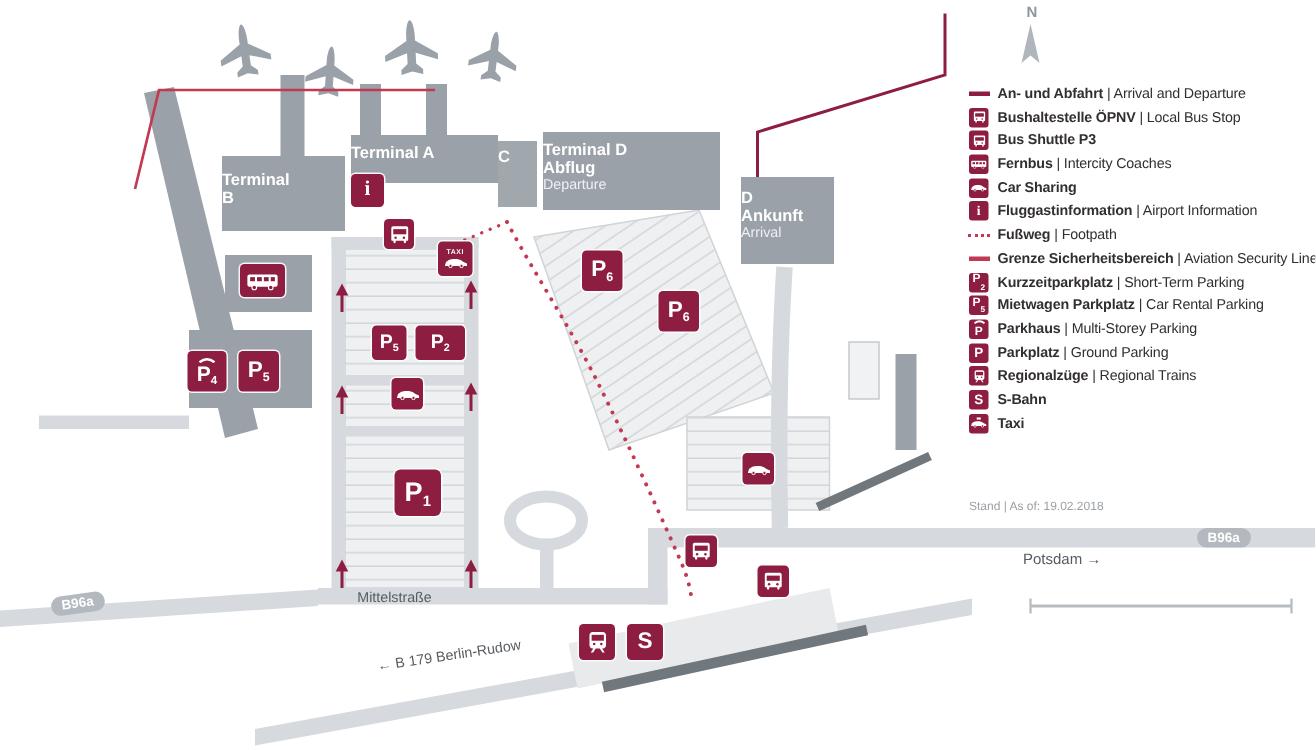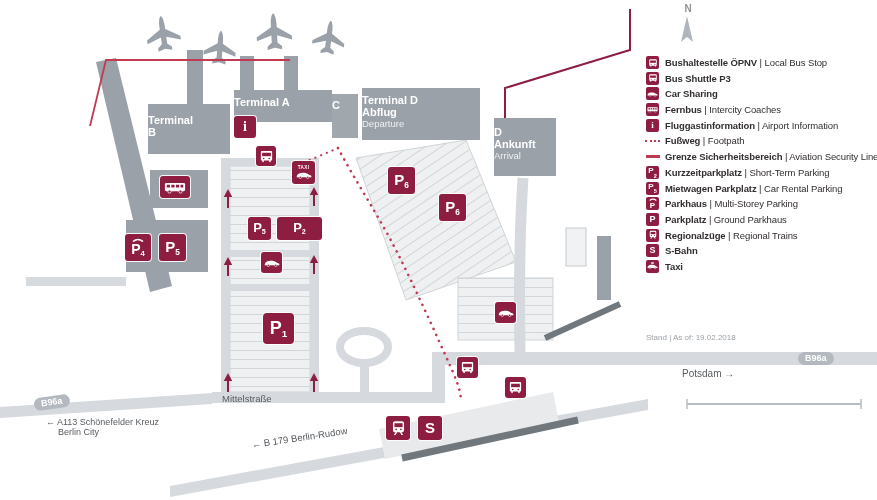--- a/index.html
+++ b/index.html
@@ -217,21 +217,21 @@
         <path d="M1 3.5 Q6 -0.5 11 3.5" stroke="#fff" stroke-width="1.6" fill="none"></path>
       </svg>
     <span class="pl" style="font-size:14px"><span>P</span><sub>4</sub></span>
   </div>
   <div class="badge" style="left:159px;top:234px;width:27px;height:27px">
     <span class="pl" style="font-size:15px"><span>P</span><sub>5</sub></span>
   </div>
   <div class="badge" style="left:248px;top:217px;width:23px;height:23px">
     <span class="pl" style="font-size:13px"><span>P</span><sub>5</sub></span>
   </div>
-  <div class="badge" style="left:277px;top:217px;width:45px;height:23px">
+  <div class="badge" style="left:277px;top:217px;width:33px;height:23px">
     <span class="pl" style="font-size:13px"><span>P</span><sub>2</sub></span>
   </div>
 
   <div class="badge" style="left:261px;top:252px;width:21px;height:21px">
     <svg viewBox="0 0 24 12" width="16" height="8">
         <path d="M1 9 L2 5.5 Q5 2.5 9 2.5 L13 2.5 Q17 3 19.5 5.5 L23 7 V9.5 H1 Z" fill="#fff"></path>
         <circle cx="6.5" cy="9.5" r="1.7" fill="#8e1e41" stroke="#fff" stroke-width="1"></circle>
         <circle cx="17.5" cy="9.5" r="1.7" fill="#8e1e41" stroke="#fff" stroke-width="1"></circle>
       </svg>
   </div>
@@ -283,38 +283,40 @@
   <div class="badge" style="left:418px;top:416px;width:24px;height:24px">
     <span class="pl" style="font-size:15px">S</span>
   </div>
 
   <div class="pill" style="left:34px;top:396px;transform:rotate(-8deg)">
     <span>B96a</span>
   </div>
   <div class="pill" style="left:798px;top:352px">
     <span>B96a</span>
   </div>
-  <div class="rlabel" style="left:222px;top:393px;width:110px;text-align:left">
+  <div class="rlabel" style="left:208px;top:393px;width:110px;text-align:center">
     <span>Mittelstraße</span>
   </div>
   <div class="rlabel" style="left:232px;top:432px;width:135px;text-align:center;transform:rotate(-8.5deg)">
     <span>← B 179 Berlin-Rudow</span>
   </div>
-  <div class="rlabel" style="left:46px;top:417px;font-size:9px">
-    <span style="display:block">← A113 Schönefelder Kreuz</span>
-    <span style="display:block;margin-left:12px">Berlin City</span>
-  </div>
   <div class="rlabel" style="left:682px;top:368px;width:70px;text-align:left;font-size:10px">
     <span>Potsdam →</span>
   </div>
 
   <div class="north-n"><span>N</span></div>
 
   <div class="legend">
 
+    <div class="lrow">
+      <span class="lic">
+          <span class="line-dark"></span>
+        </span>
+      <span class="ltx"><b>An- und Abfahrt</b><span> | </span><span>Arrival and Departure</span></span>
+    </div>
 
 
     <div class="lrow">
       <span class="lic">
           <span class="lb">
         <svg viewBox="0 0 20 20" width="10" height="10">
               <path fill="#fff" d="M4.2 2.5h11.6c1 0 1.7.7 1.7 1.7v10.2c0 .6-.4 1-1 1h-.9v1.1c0 .6-.4 1-1 1s-1-.4-1-1v-1.1H6.4v1.1c0 .6-.4 1-1 1s-1-.4-1-1v-1.1h-.9c-.6 0-1-.4-1-1V4.2c0-1 .7-1.7 1.7-1.7z"></path>
               <rect x="4.2" y="5" width="11.6" height="4.6" fill="#8e1e41"></rect>
               <circle cx="6.3" cy="12.6" r="1.1" fill="#8e1e41"></circle>
               <circle cx="13.7" cy="12.6" r="1.1" fill="#8e1e41"></circle>
@@ -329,33 +331,20 @@
           <span class="lb">
         <svg viewBox="0 0 20 20" width="10" height="10">
               <path fill="#fff" d="M4.2 2.5h11.6c1 0 1.7.7 1.7 1.7v10.2c0 .6-.4 1-1 1h-.9v1.1c0 .6-.4 1-1 1s-1-.4-1-1v-1.1H6.4v1.1c0 .6-.4 1-1 1s-1-.4-1-1v-1.1h-.9c-.6 0-1-.4-1-1V4.2c0-1 .7-1.7 1.7-1.7z"></path>
               <rect x="4.2" y="5" width="11.6" height="4.6" fill="#8e1e41"></rect>
               <circle cx="6.3" cy="12.6" r="1.1" fill="#8e1e41"></circle>
               <circle cx="13.7" cy="12.6" r="1.1" fill="#8e1e41"></circle>
             </svg>
       </span>
         </span>
       <span class="ltx"><b>Bus Shuttle P3</b><span></span><span></span></span>
-    </div>
-
-    <div class="lrow">
-      <span class="lic">
-          <span class="lb">
-        <svg viewBox="0 0 24 12" width="11" height="6">
-              <path d="M1 9 L2 5.5 Q5 2.5 9 2.5 L13 2.5 Q17 3 19.5 5.5 L23 7 V9.5 H1 Z" fill="#fff"></path>
-              <circle cx="6.5" cy="9.5" r="1.7" fill="#8e1e41" stroke="#fff" stroke-width="1"></circle>
-              <circle cx="17.5" cy="9.5" r="1.7" fill="#8e1e41" stroke="#fff" stroke-width="1"></circle>
-            </svg>
-      </span>
-        </span>
-      <span class="ltx"><b>Car Sharing</b><span></span><span></span></span>
     </div>
 
     <div class="lrow">
       <span class="lic">
           <span class="lb">
         <svg viewBox="0 0 24 14" width="11" height="7">
               <rect x="1" y="2" width="22" height="9" rx="1.5" fill="#fff"></rect>
               <rect x="3" y="4" width="3.5" height="3" fill="#8e1e41"></rect>
               <rect x="8" y="4" width="3.5" height="3" fill="#8e1e41"></rect>
               <rect x="13" y="4" width="3.5" height="3" fill="#8e1e41"></rect>
@@ -364,20 +353,33 @@
               <circle cx="18" cy="11.5" r="1.7" fill="#8e1e41" stroke="#fff" stroke-width=".8"></circle>
             </svg>
       </span>
         </span>
       <span class="ltx"><b>Fernbus</b><span> | </span><span>Intercity Coaches</span></span>
     </div>
 
     <div class="lrow">
       <span class="lic">
           <span class="lb">
+        <svg viewBox="0 0 24 12" width="11" height="6">
+              <path d="M1 9 L2 5.5 Q5 2.5 9 2.5 L13 2.5 Q17 3 19.5 5.5 L23 7 V9.5 H1 Z" fill="#fff"></path>
+              <circle cx="6.5" cy="9.5" r="1.7" fill="#8e1e41" stroke="#fff" stroke-width="1"></circle>
+              <circle cx="17.5" cy="9.5" r="1.7" fill="#8e1e41" stroke="#fff" stroke-width="1"></circle>
+            </svg>
+      </span>
+        </span>
+      <span class="ltx"><b>Car Sharing</b><span></span><span></span></span>
+    </div>
+
+    <div class="lrow">
+      <span class="lic">
+          <span class="lb">
         <span class="serif">i</span>
       </span>
         </span>
       <span class="ltx"><b>Fluggastinformation</b><span> | </span><span>Airport Information</span></span>
     </div>
 
     <div class="lrow">
       <span class="lic">
           <span class="line-dot"></span>
         </span>
@@ -421,21 +423,21 @@
         </span>
       <span class="ltx"><b>Parkhaus</b><span> | </span><span>Multi-Storey Parking</span></span>
     </div>
 
     <div class="lrow">
       <span class="lic">
           <span class="lb">
         <span class="pl" style="font-size:9px">P</span>
       </span>
         </span>
-      <span class="ltx"><b>Parkplatz</b><span> | </span><span>Ground Parkhaus</span></span>
+      <span class="ltx"><b>Parkplatz</b><span> | </span><span>Ground Parking</span></span>
     </div>
 
     <div class="lrow">
       <span class="lic">
           <span class="lb">
         <svg viewBox="0 0 20 20" width="10" height="10">
               <path fill="#fff" d="M6 1.5h8c1.4 0 2.5 1.1 2.5 2.5v8c0 1.4-1.1 2.5-2.5 2.5h-.6l2.1 3.2h-1.9l-2-3.2H8.4l-2 3.2H4.5l2.1-3.2H6c-1.4 0-2.5-1.1-2.5-2.5V4c0-1.4 1.1-2.5 2.5-2.5z"></path>
               <rect x="5.2" y="3.8" width="9.6" height="4.6" fill="#8e1e41"></rect>
               <circle cx="7.2" cy="11" r="1" fill="#8e1e41"></circle>
               <circle cx="12.8" cy="11" r="1" fill="#8e1e41"></circle>

